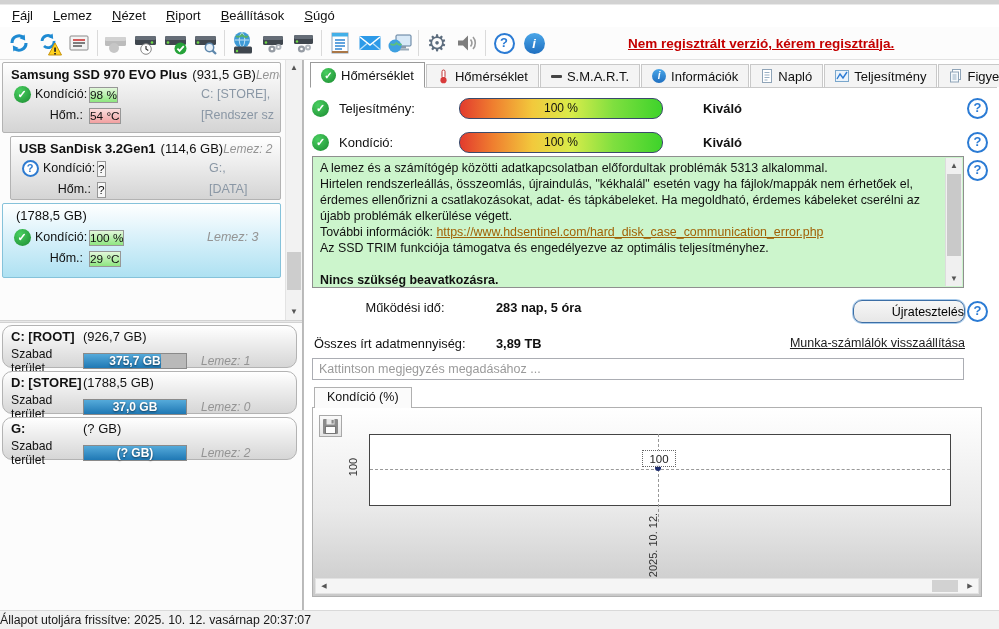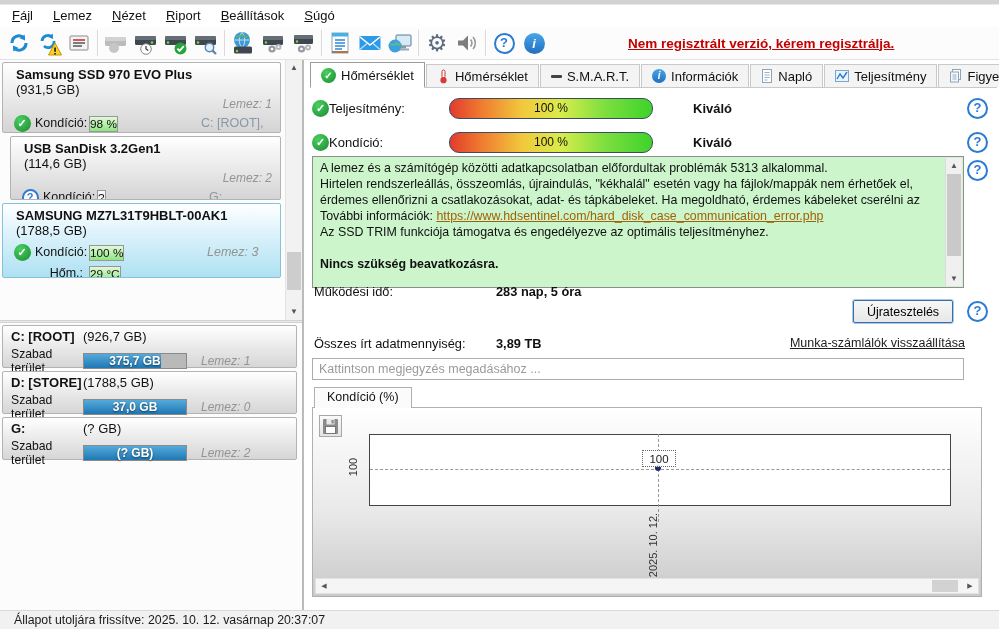--- a/index.html
+++ b/index.html
@@ -18,100 +18,100 @@
   .reg-notice { margin-left:34px; color:#c40000; font-weight:bold; text-decoration:underline; font-size:13.5px;padding-left:45px; }
   .ic-help { width:21px; height:21px; border-radius:50%; border:2.5px solid #2b7bd4; background:#fff; color:#2b7bd4; font-weight:bold; font-size:13px; line-height:16px; text-align:center; }
   .ic-info { width:21px; height:21px; border-radius:50%; background:linear-gradient(#4aa6e8,#1f6fc0); color:#fff; font-weight:bold; font-style:italic; font-size:13px; line-height:21px; text-align:center; }
   .gear-glyph { font-size:23px; color:#5d6d7e; line-height:23px; }
 
   
   .sidebar { position:absolute; left:0; top:60px; width:303px; height:550px; background:#fbfbfb; border-right:1px solid #b9b9b9; }
   .disk-list { position:absolute; top:0; left:0; right:0; height:260px; background:#fcfcfc; }
   .dcard { position:absolute; left:2px; right:21px; border:1px solid #b3b3b3; border-radius:2px; background:linear-gradient(180deg,#ffffff 0%,#ececec 45%,#d4d4d4 100%); overflow:hidden; }
   .dcard.selected { background:linear-gradient(180deg,#ffffff 0%,#d9f1fa 45%,#aee1f2 100%); border-color:#85c2da; }
-  .dtitle { display:flex; align-items:baseline; padding:4px 8px 0 8px; white-space:nowrap;flex-direction:column; }
+  .dtitle { display:flex; align-items:baseline; padding:4px 8px 0 8px; white-space:nowrap; }
   .dtitle b { font-size:13px; }
   .dtitle .dsize { margin-left:5px; font-size:13px; }
   .lemez { margin-left:auto; font-style:italic; color:#949494; font-size:12px; }
   .drow { display:flex; align-items:center; height:18px; margin-top:3px; padding:0 6px; }
   .col-ic { width:26px; display:flex; justify-content:center; }
   .col-lab { width:54px; text-align:right; padding-right:6px; font-size:12.5px; }
   .col-bar { width:100px; }
   .col-note { margin-left:12px; font-size:12.5px; color:#8a97a5; white-space:nowrap; overflow:hidden; flex:1; }
   .col-note.lemez-note { color:#949494; font-style:italic; margin-left:18px; }
   .sbar { width:100px; height:15px; border:1px solid #979797; text-align:left; font-size:11.8px; line-height:13px; color:#111; }
   .sbar.green { background:linear-gradient(#e2f8da,#8fe680); }
   .sbar.red { background:linear-gradient(#fbdede,#f1a0a0); }
   .sbar.na { background:#f7f7f7; }
   .ic-check { width:17px; height:17px; border-radius:50%; background:radial-gradient(circle at 35% 30%, #49cf60, #1a8a30); color:#fff; font-size:11px; font-weight:bold; text-align:center; line-height:17px; }
   .ic-quest { width:17px; height:17px; border-radius:50%; background:#fff; border:2px solid #2e7bd0; color:#2e7bd0; font-weight:bold; font-size:11px; line-height:12px; text-align:center; }
   .vscroll { position:absolute; right:0; top:0; width:17px; height:260px; background:#f2f2f2; border-left:1px solid #e3e3e3; }
   .vscroll .arr { position:absolute; left:0; width:16px; height:16px; text-align:center; font-size:8px; color:#555; line-height:16px; }
   .vscroll .thumb { position:absolute; left:1px; width:14px; background:#cdcdcd; }
   .splitter { position:absolute; top:260px; left:0; right:0; height:3px; background:#e8e8e8; border-top:1px solid #d2d2d2; border-bottom:1px solid #d2d2d2; }
   .part-list { position:absolute; top:263px; bottom:0; left:0; right:0; background:#fcfcfc; }
-  .pcard { position:absolute; left:2px; right:5px; height:43px; border:1px solid #b3b3b3; border-radius:2px; background:linear-gradient(180deg,#ffffff 0%,#ececec 45%,#d6d6d6 100%); }
+  .pcard { position:absolute; left:2px; right:5px; height:43px; border:1px solid #b3b3b3; border-radius:10px; background:linear-gradient(180deg,#ffffff 0%,#ececec 45%,#d6d6d6 100%); }
   .prow1 { position:relative; padding:3px 8px 0 8px; font-size:13px; height:19px; }
   .psize { position:absolute; left:80px; width:104px; top:3px; }
   .prow2 { display:flex; align-items:center; padding:2px 8px 0 8px; }
   .plabel { width:72px; font-size:12.2px; }
   .pbar { position:relative; width:104px; height:16px; border:1px solid #8a8a8a; background:#b9b9b9; }
   .pfill { position:absolute; left:0; top:0; bottom:0; background:linear-gradient(180deg,#55aada,#1f78b4); }
   .pfill.w75 { width:75%; } .pfill.w100 { width:100%; }
   .pbar-text { position:absolute; left:0; right:0; top:0; bottom:0; text-align:center; line-height:14px; color:#fff; font-weight:bold; font-size:12px; text-shadow:0 1px 2px rgba(0,0,0,.55); }
   .prow2 .lemez { margin-left:14px; }
 
   
   .main { position:absolute; left:303px; top:60px; width:696px; height:550px; background:#fff; border-left:1px solid #bcbcbc; }
   .tabs { position:absolute; top:2px; left:6px; right:2px; height:26px; display:flex; align-items:flex-end; border-bottom:1px solid #c9c9c9; }
   .tab { display:flex; align-items:center; gap:5px; height:23px; padding:0 10px; border:1px solid #c9c9c9; border-bottom:none; background:#f4f4f4; font-size:13px; margin-right:1px; white-space:nowrap; }
   .tab.active { height:26px; background:#fff; border-color:#9a9a9a; position:relative; margin-bottom:-1px; border-bottom:1px solid #fff; font-size:13px; }
   .tab-ic-check { width:15px; height:15px; border-radius:50%; background:radial-gradient(circle at 35% 30%, #49cf60, #1a8a30); color:#fff; font-size:10px; font-weight:bold; text-align:center; line-height:15px; }
   .tab-ic-info { width:14px; height:14px; border-radius:50%; background:linear-gradient(#4aa6e8,#1f6fc0); color:#fff; font-weight:bold; font-style:italic; font-size:10px; line-height:14px; text-align:center; }
   .tab-ic-dash { width:11px; height:3px; background:#444; border-radius:1px; }
 
   .gauge-row { position:absolute; left:8px; height:24px; display:flex; align-items:center; }
-  .gauge-row .glabel { width:120px; }
+  .gauge-row .glabel { width:120px; margin-left:10px; }
   .gauge { width:204px; height:21px; border:1px solid #3a4a6b; border-radius:10px; text-align:center; line-height:19px; font-size:12px; color:#101010;
            background:linear-gradient(90deg,#e23b2e 0%,#ef7d2f 16%,#f2c93c 36%,#d9ec4a 55%,#7fdf3f 76%,#3ed32b 100%); }
   .grating { margin-left:14px; font-weight:bold;padding-left:26px; }
 
   .help-abs { position:absolute; left:663px; }
 
   .msg-box { position:absolute; top:96px; left:8px; width:652px; height:132px; background:#ccf5cc; border:1px solid #8f8f8f; padding:3px 26px 3px 7px; font-size:12.4px; line-height:16px; overflow:hidden; }
   .msg-box a { color:#a16207; text-decoration:underline; }
   .msg-bold { font-weight:bold; }
   .msg-scroll { position:absolute; right:1px; top:1px; bottom:1px; width:17px; background:#f0f0f0; border-left:1px solid #dcdcdc; }
   .msg-scroll .arr { position:absolute; left:0; width:16px; height:15px; text-align:center; font-size:8px; color:#555; line-height:15px; }
   .msg-scroll .thumb { position:absolute; left:1px; width:14px; top:16px; height:82px; background:#c9c9c9; }
 
   .stat-row { position:absolute; left:10px; display:flex; font-size:12.8px; height:18px; align-items:center; }
   .stat-row .slabel { width:182px; }
   .stat-row .svalue { font-weight:bold; }
-  .retest-btn { position:absolute; left:549px; top:240px; width:100px; height:23px; border:1px solid #3c6ea5; border-radius:2px; box-shadow:0 0 0 1px #a9cbeb; background:linear-gradient(#f7f7f7,#e7e7e7); font-size:12.5px; font-family:"Liberation Sans",sans-serif; }
+  .retest-btn { position:absolute; left:549px; top:240px; width:112px; height:23px; border:1px solid #3c6ea5; border-radius:9px; box-shadow:0 0 0 1px #a9cbeb; background:linear-gradient(#f7f7f7,#e7e7e7); font-size:12.5px; font-family:"Liberation Sans",sans-serif;text-align:right; }
   .reset-link { position:absolute; left:420px; top:276px; width:241px; text-align:right; font-size:12.5px; text-decoration:underline; color:#1c1c1c; cursor:pointer; }
   .comment-input { position:absolute; top:298px; left:8px; width:652px; height:22px; border:1px solid #abadb3; font-size:12.5px; padding:0 6px; font-family:"Liberation Sans",sans-serif; color:#444; }
   .comment-input::placeholder { color:#9a9a9a; }
 
   
   .chart-tab { position:absolute; top:327px; left:10px; height:21px; padding:2px 12px 0 12px; background:#fbfbfb; border:1px solid #b0b0b0; border-bottom:none; font-size:12.5px; z-index:2; }
   .chart-panel { position:absolute; top:347px; left:8px; width:670px; height:190px; border:1px solid #b0b0b0; background:linear-gradient(180deg,#ffffff 0%,#e9e9e9 55%,#c9c9c9 100%); }
   .save-btn { position:absolute; left:6px; top:7px; width:23px; height:22px; border:1px solid #a8a8a8; background:linear-gradient(#fafafa,#e4e4e4); display:flex; align-items:center; justify-content:center; }
   .plot { position:absolute; left:56px; top:26px; width:582px; height:72px; background:#fff; border:1px solid #444; }
   .gridline { position:absolute; left:0; right:0; top:34px; border-top:1px dashed #999; }
   .vline { position:absolute; left:345px; top:26px; height:88px; border-left:1px dashed #999; }
   .datapoint { position:absolute; left:342px; top:57px; width:6px; height:6px; background:#1a2a6b; border-radius:50%; }
   .ptlabel { position:absolute; left:329px; top:42px; width:34px; height:17px; border:1px dotted #666; background:rgba(255,255,255,.85); text-align:center; font-size:11.5px; line-height:16px; color:#222; }
   .ytick { position:absolute; left:14px; top:53px; width:52px; text-align:center; font-size:11px; color:#333; transform:rotate(-90deg); }
   .xtick { position:absolute; left:288px; top:131px; width:104px; text-align:center; font-size:11px; color:#333; transform:rotate(-90deg); }
   .hscroll { position:absolute; left:2px; right:2px; bottom:2px; height:16px; background:#f5f5f5; border:1px solid #e2e2e2; }
   .hscroll .arr { position:absolute; top:0; width:16px; height:14px; text-align:center; font-size:7px; color:#555; line-height:14px; }
   .hscroll .thumb { position:absolute; right:20px; top:1px; height:12px; width:26px; background:#d2d2d2; }
 
-  .statusbar { position:absolute; bottom:0; left:0; right:0; height:19px; background:#f1f1f1; border-top:1px solid #d9d9d9; font-size:12.3px; line-height:18px; padding-left:14px; color:#1a1a1a; }
+  .statusbar { position:absolute; bottom:0; left:0; right:0; height:19px; background:#f1f1f1; border-top:1px solid #d9d9d9; font-size:12.3px; line-height:18px; padding-left:0; color:#1a1a1a; }
 </style>
 </head>
 <body>
 
 <div class="screen">
 
   <div class="titlebar-strip"></div>
 
   <div class="menubar">
     <span class="menu-item">Fájl</span>
@@ -268,21 +268,21 @@
           <b>Samsung SSD 970 EVO Plus</b>
           <span class="dsize">(931,5 GB)</span>
           <span class="lemez">Lemez: 1</span>
         </div>
         <div class="drow">
           <span class="col-ic">
               <span class="ic-check">✓</span>
             </span>
           <span class="col-lab">Kondíció:</span>
           <span class="col-bar"><span class="sbar green">98 %</span></span>
-          <span class="col-note">C: [ROOT],</span>
+          <span class="col-note">C: [STORE],</span>
         </div>
         <div class="drow">
           <span class="col-ic"></span>
           <span class="col-lab">Hőm.:</span>
           <span class="col-bar"><span class="sbar red">54 °C</span></span>
           <span class="col-note">[Rendszer számár</span>
         </div>
       </div>
 
       <div class="dcard" style="top:76px; height:64px;margin-left:8px;">
@@ -302,21 +302,20 @@
         <div class="drow">
           <span class="col-ic"></span>
           <span class="col-lab">Hőm.:</span>
           <span class="col-bar"><span class="sbar na">?</span></span>
           <span class="col-note">[DATA]</span>
         </div>
       </div>
 
       <div class="dcard selected" style="top:143px; height:75px;">
         <div class="dtitle" style="font-size:12.5px;">
-          <b>SAMSUNG MZ7L31T9HBLT-00AK1</b>
           <span class="dsize">(1788,5 GB)</span>
         </div>
         <div class="drow" style="margin-top:5px;">
           <span class="col-ic">
               <span class="ic-check">✓</span>
             </span>
           <span class="col-lab">Kondíció:</span>
           <span class="col-bar"><span class="sbar green">100 %</span></span>
           <span class="col-note lemez-note">Lemez: 3</span>
         </div>
@@ -445,33 +444,34 @@
       <span class="glabel">Kondíció:</span>
       <span class="gauge">100 %</span>
       <span class="grating">Kiváló</span>
     </div>
     <span class="ic-help help-abs" style="top:72px;">?</span>
 
     <div class="msg-box">
       <div>A lemez és a számítógép közötti adatkapcsolatban előfordultak problémák 5313 alkalommal.</div>
       <div>Hirtelen rendszerleállás, összeomlás, újraindulás, "kékhalál" esetén vagy ha fájlok/mappák nem érhetőek el,</div>
       <div>érdemes ellenőrizni a csatlakozásokat, adat- és tápkábeleket. Ha megoldható, érdemes kábeleket cserélni az</div>
+      <div>újabb problémák elkerülése végett.</div>
       <div><span>További információk: </span><a href="#">https://www.hdsentinel.com/hard_disk_case_communication_error.php</a></div>
       <div>Az SSD TRIM funkciója támogatva és engedélyezve az optimális teljesítményhez.</div>
       <div>&nbsp;</div>
       <div class="msg-bold">Nincs szükség beavatkozásra.</div>
       <div class="msg-scroll">
         <span class="arr" style="top:0;">▲</span>
         <span class="thumb"></span>
         <span class="arr" style="bottom:0;">▼</span>
       </div>
     </div>
     <span class="ic-help help-abs" style="top:100px;">?</span>
 
-    <div class="stat-row" style="top:222px;">
+    <div class="stat-row" style="top:238px;text-align:center;">
       <span class="slabel">Működési idő:</span>
       <span class="svalue">283 nap, 5 óra</span>
     </div>
     <div class="stat-row" style="top:274px;">
       <span class="slabel">Összes írt adatmennyiség:</span>
       <span class="svalue">3,89 TB</span>
     </div>
     <button class="retest-btn">Újratesztelés</button>
     <span class="ic-help help-abs" style="top:241px;">?</span>
     <span class="reset-link">Munka-számlálók visszaállítása</span>

